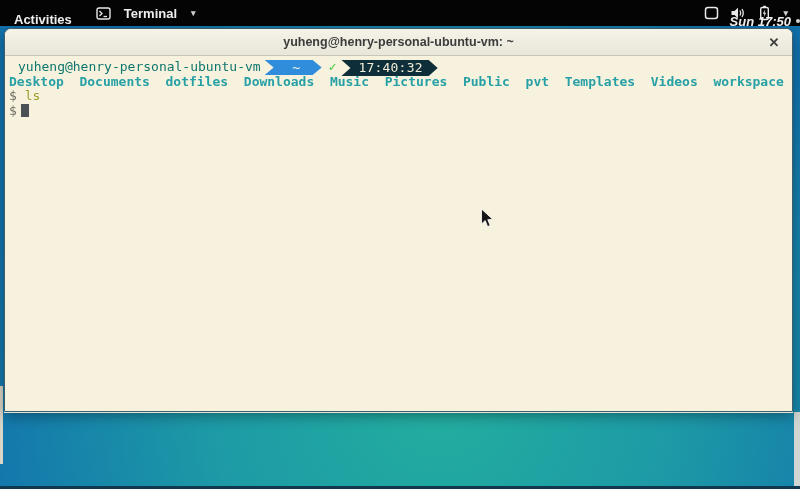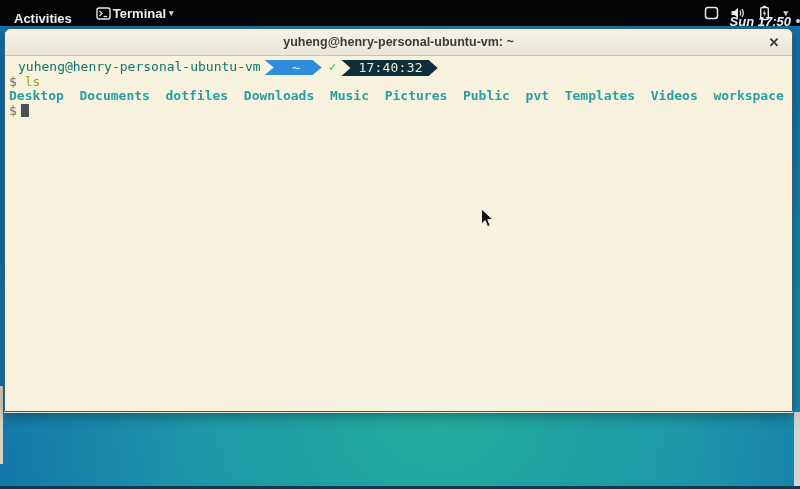--- a/index.html
+++ b/index.html
@@ -12,22 +12,22 @@
   }
 
   
   .top-bar {
     position:absolute; left:0; top:0; width:800px; height:26px;
     background:#040404; color:#eee;
     display:flex; align-items:center;
     font-size:13px; font-weight:600;
     z-index:30;
   }
-  .activities { padding:0 14px; height:100%; display:flex; align-items:flex-end; cursor:pointer; }
-  .app-menu { display:flex; align-items:center; gap:2px; padding:0 10px; height:100%; cursor:pointer; }
+  .activities { padding:12px 14px; height:100%; display:flex; align-items:flex-start; cursor:pointer; }
+  .app-menu { display:flex; align-items:center; gap:13px; padding:0 10px; height:100%; cursor:pointer; }
   .app-menu .chev { font-size:9px; color:#cfcfcf; margin-left:1px; }
   .clock-group {
     position:absolute; left:0; right:0; top:0; height:42px;
     display:flex; align-items:center; justify-content:flex-end; gap:5px;
     pointer-events:none;
     font-style:italic;
   }
   .clock-group .clock { pointer-events:auto; cursor:pointer; }
   .notif-dot { width:4px; height:4px; border-radius:50%; background:#d5d5d5; }
   .tray {
@@ -147,22 +147,22 @@
 <div class="bottom-strip"></div>
 
 <div class="window">
   <div class="title-bar">
     <span class="title">yuheng@henry-personal-ubuntu-vm: ~</span>
     <span class="close-btn">✕</span>
   </div>
 
   <div class="term-body">
     <div class="term-line"><span class="host">yuheng@henry-personal-ubuntu-vm</span><span class="seg seg-blue">~</span><span class="check">✓</span><span class="seg seg-dark">17:40:32</span></div>
+    <div class="term-line dirs">Desktop  Documents  dotfiles  Downloads  Music  Pictures  Public  pvt  Templates  Videos  workspace</div>
     <div class="term-line"><span class="ps">$</span><span> </span><span class="cmd">ls</span></div>
-    <div class="term-line dirs">Desktop  Documents  dotfiles  Downloads  Music  Pictures  Public  pvt  Templates  Videos  workspace</div>
     <div class="term-line"><span class="ps">$</span><span class="cursor-block"></span></div>
   </div>
 </div>
 
 <div class="pointer">
   <svg width="15" height="21" viewBox="0 0 15 21">
     <path d="M1.5 1 L1.5 16 L5.2 12.6 L7.6 18.6 L10.2 17.5 L7.8 11.7 L12.8 11.4 Z" fill="#171717" stroke="#f5f5f5" stroke-width="0.9"></path>
   </svg>
 </div>
 

